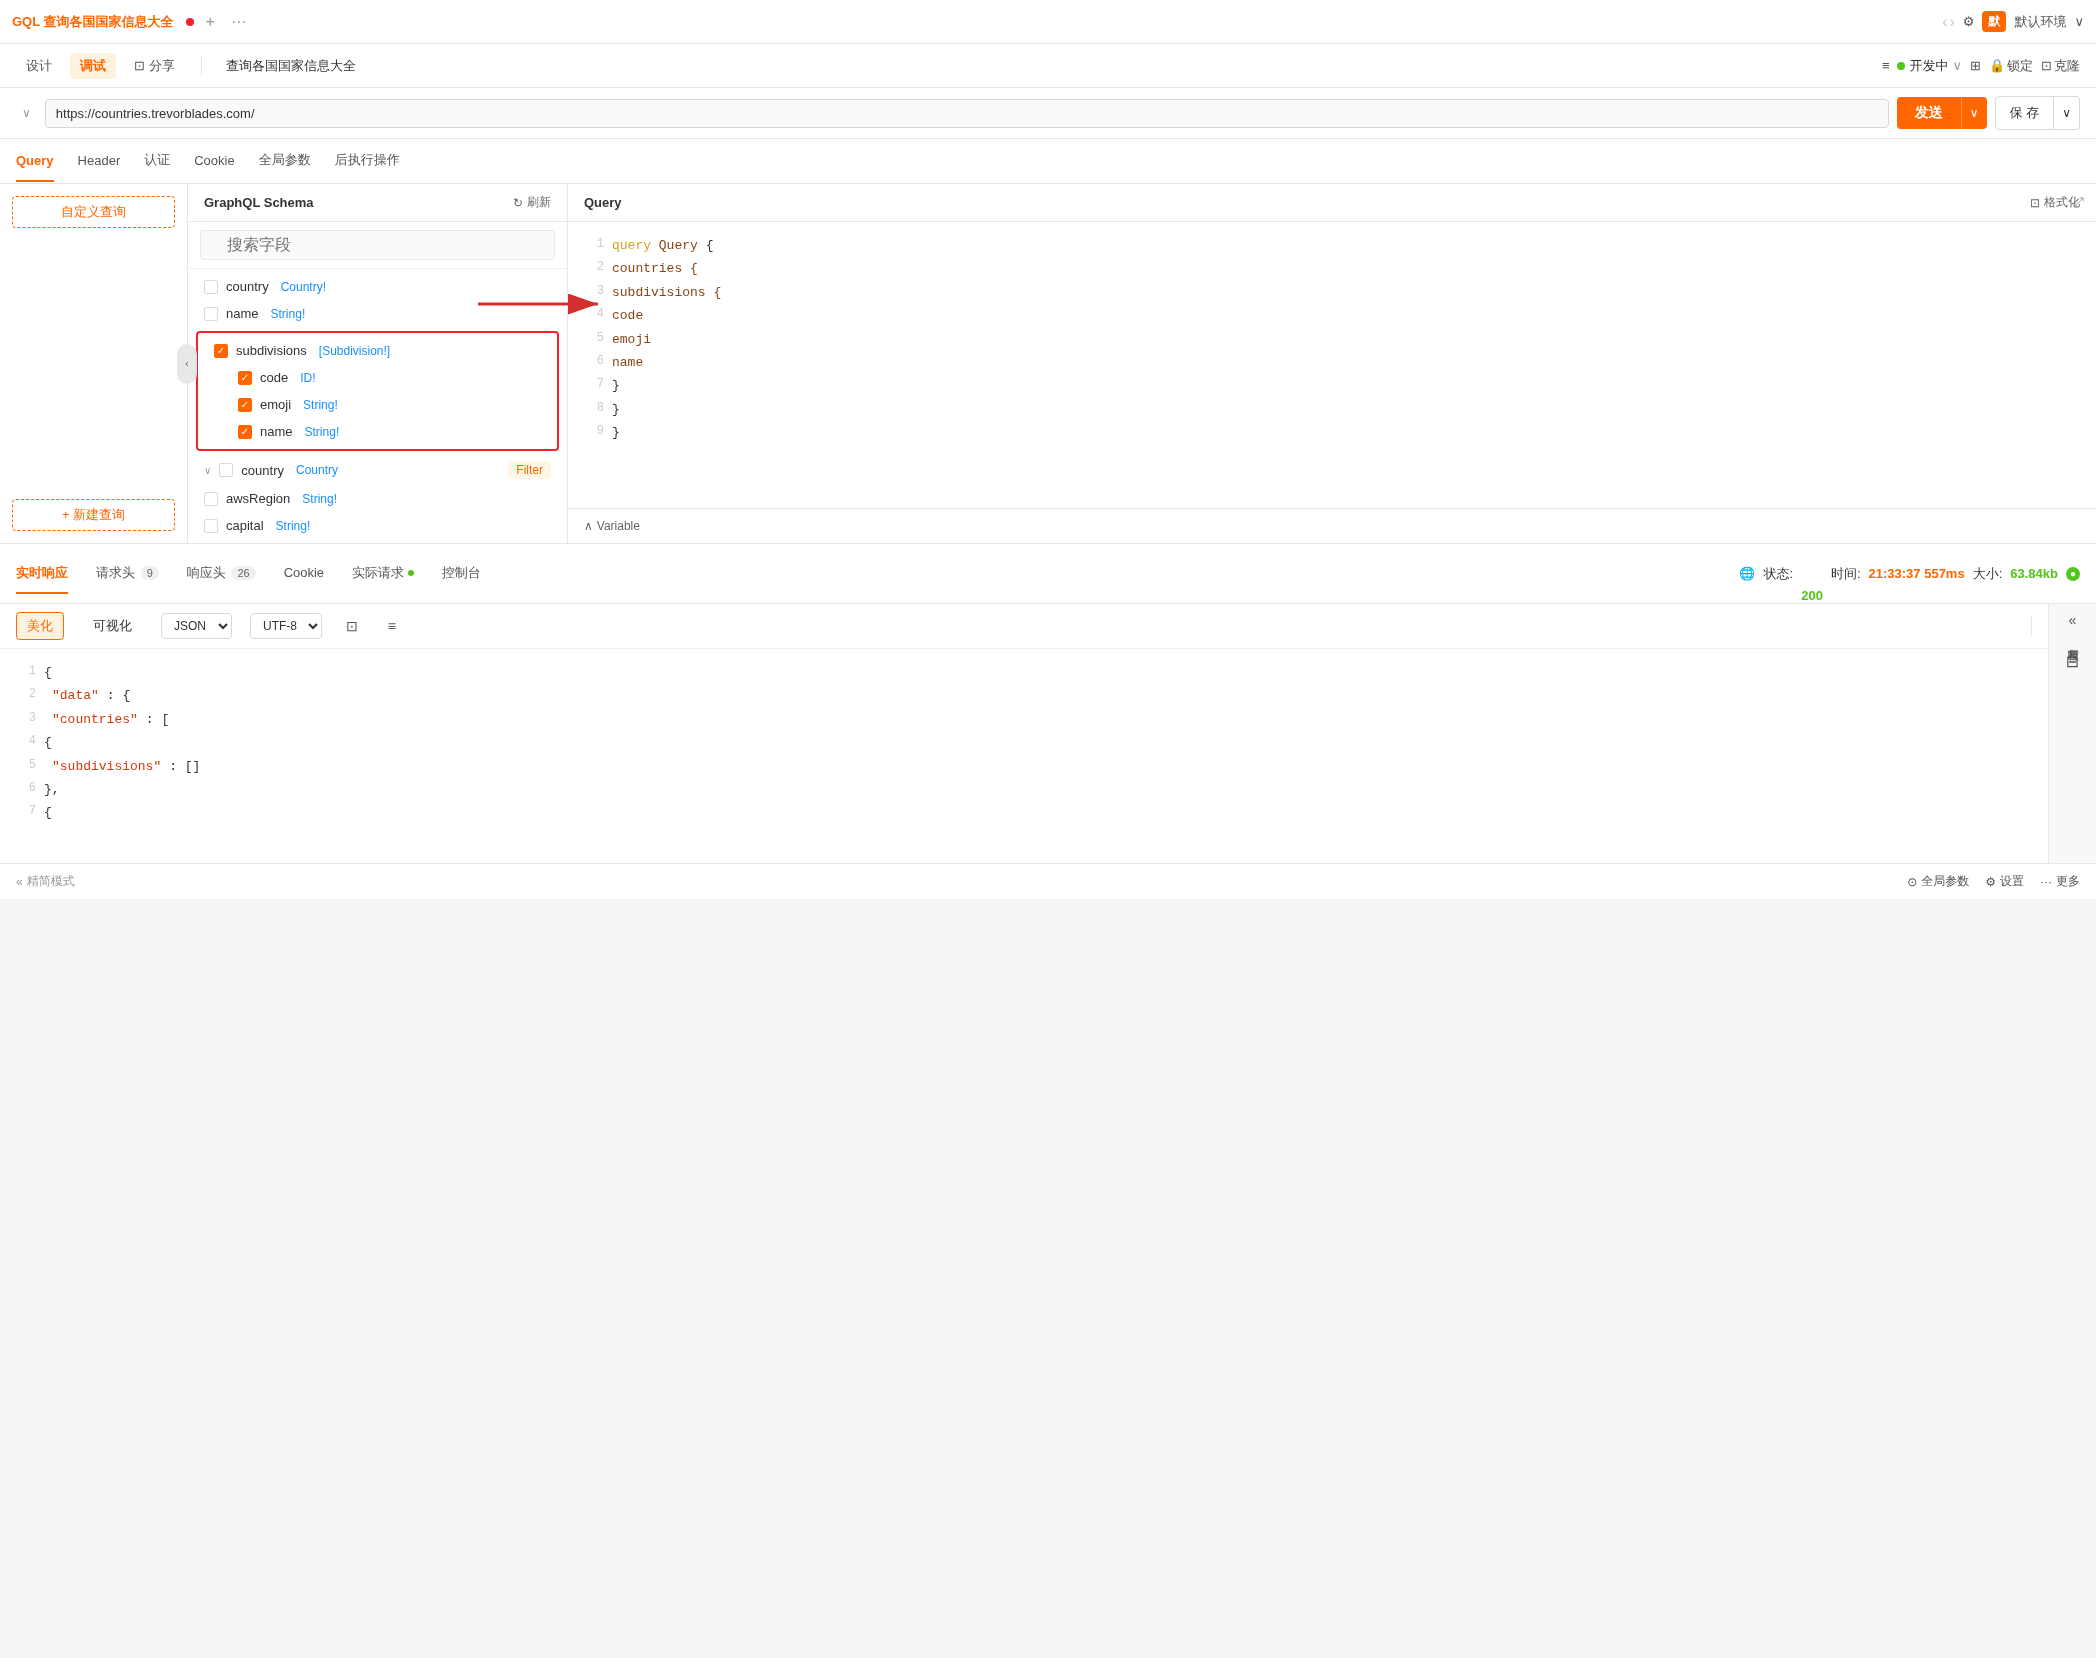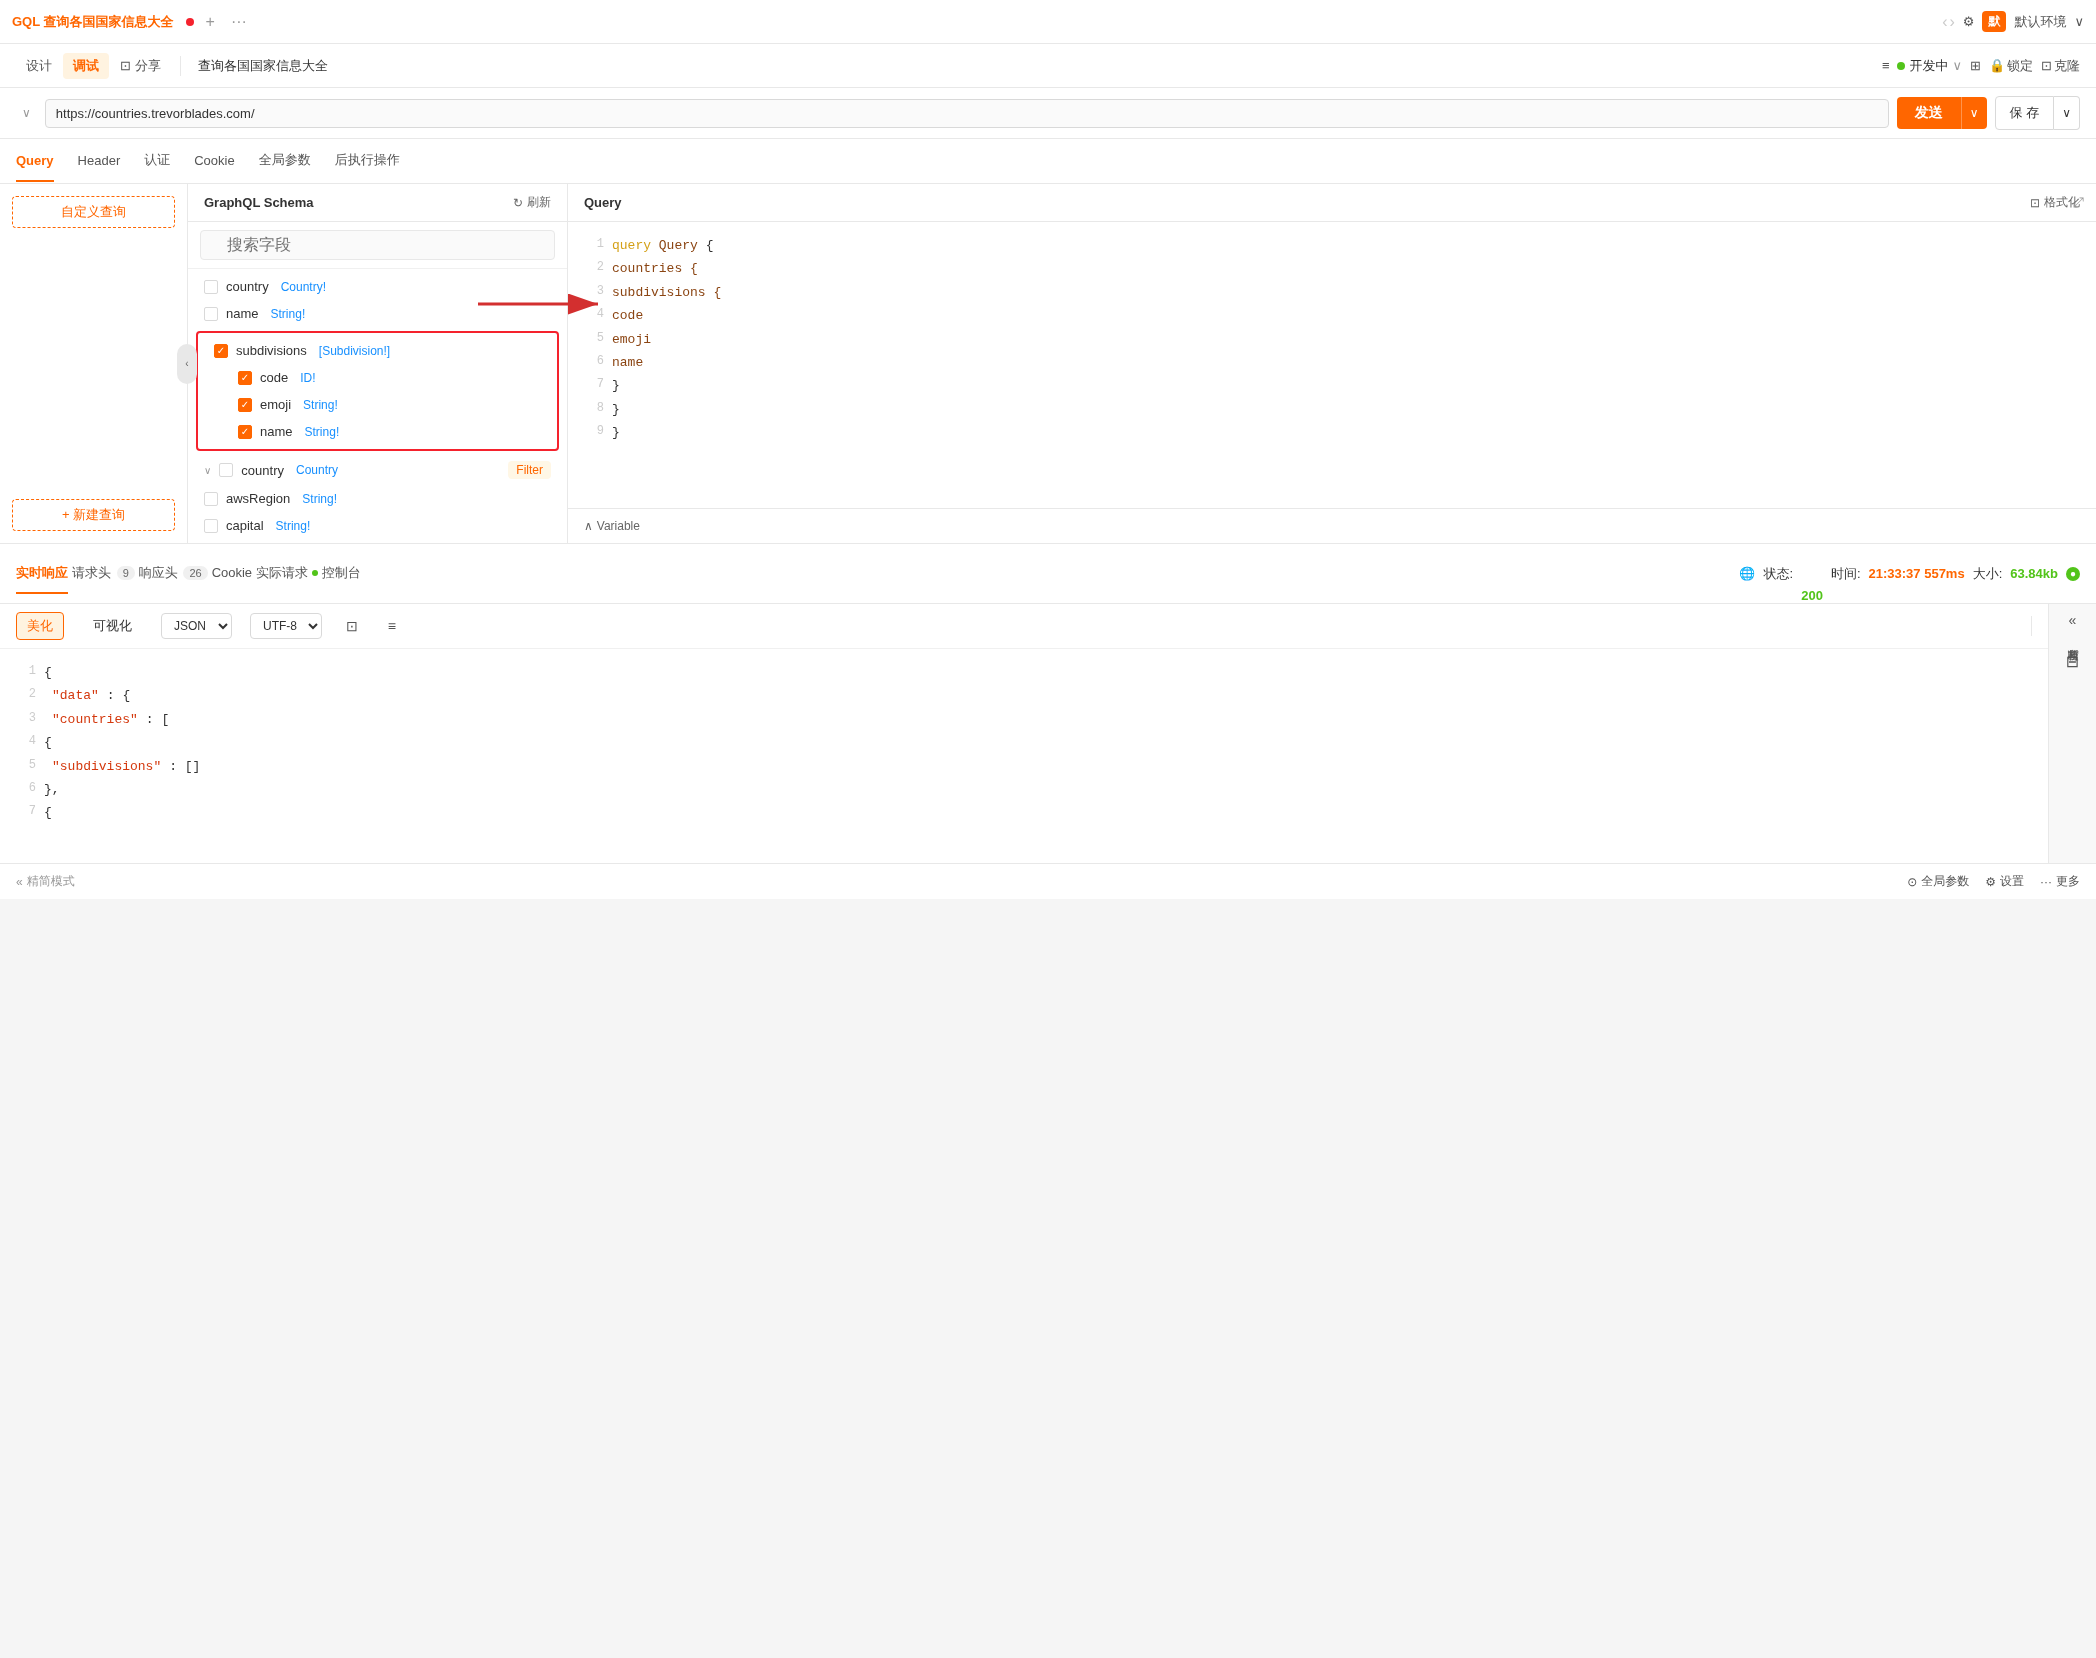--- a/index.html
+++ b/index.html
@@ -8,21 +8,21 @@
     
     .top-bar { display: flex; align-items: center; background: #fff; border-bottom: 1px solid #e8e8e8; padding: 0 12px; height: 44px; gap: 8px; }
     .tab-dot { width: 8px; height: 8px; border-radius: 50%; background: #f5222d; display: inline-block; margin-left: 4px; }
     .top-bar-plus { color: #999; font-size: 16px; cursor: pointer; padding: 0 4px; }
     .top-bar-ellipsis { color: #999; font-size: 16px; cursor: pointer; padding: 0 4px; }
     .top-bar-right { margin-left: auto; display: flex; align-items: center; gap: 8px; color: #555; font-size: 13px; }
     .nav-arrows { display: flex; gap: 2px; }
     .nav-arrow { color: #ccc; font-size: 16px; cursor: pointer; }
 
     
-    .toolbar { display: flex; align-items: center; background: #fff; border-bottom: 1px solid #e8e8e8; padding: 0 16px; height: 44px; gap: 1px; }
+    .toolbar { display: flex; align-items: center; background: #fff; border-bottom: 1px solid #e8e8e8; padding: 0 16px; height: 44px; gap: 8px; }
     .toolbar-btn { padding: 4px 10px; border-radius: 4px; border: none; background: transparent; cursor: pointer; font-size: 13px; color: #555; }
     .toolbar-btn.active { background: #fff3e0; color: #f60; font-weight: 600; }
     .toolbar-divider { width: 1px; height: 20px; background: #e8e8e8; margin: 0 8px; }
     .toolbar-title { font-size: 13px; color: #333; margin-left: 8px; }
     .toolbar-right { margin-left: auto; display: flex; align-items: center; gap: 8px; }
     .status-dot-green { width: 8px; height: 8px; border-radius: 50%; background: #52c41a; display: inline-block; }
 
     
     .url-bar { display: flex; align-items: center; background: #fff; border-bottom: 1px solid #e8e8e8; padding: 8px 16px; gap: 8px; }
     .url-collapse { color: #999; cursor: pointer; font-size: 12px; padding: 2px 6px; }
@@ -71,21 +71,21 @@
     .code-area { flex: 1; padding: 12px 16px; font-family: 'Courier New', monospace; font-size: 13px; line-height: 1.8; overflow: auto; position: relative; }
     .code-line { display: flex; gap: 8px; }
     .line-num { color: #ccc; font-size: 12px; min-width: 20px; text-align: right; }
     .kw-query { color: #d4a017; }
     .kw-field { color: #8b4513; }
     .expand-btn { position: absolute; top: 10px; right: 12px; color: #999; cursor: pointer; font-size: 14px; }
     .variable-panel { border-top: 1px solid #e8e8e8; padding: 10px 16px; display: flex; align-items: center; gap: 4px; color: #666; font-size: 12px; cursor: pointer; }
 
     
     .response-area { background: #fff; border-top: 1px solid #e8e8e8; display: flex; flex-direction: column; height: 320px; }
-    .response-tabs { display: flex; align-items: center; padding: 0 16px; border-bottom: 1px solid #e8e8e8; gap: 4px; }
+    .response-tabs { display: flex; align-items: center; padding: 0 16px; border-bottom: 1px solid #e8e8e8; gap: 28px; }
     .response-tab { padding: 10px 0; font-size: 13px; color: #555; cursor: pointer; border-bottom: 2px solid transparent; }
     .response-tab.active { color: #f60; border-bottom: 2px solid #f60; font-weight: 600; }
     .response-tab-badge { background: #f0f0f0; color: #666; border-radius: 10px; padding: 1px 6px; font-size: 11px; margin-left: 2px; }
     .response-status { margin-left: auto; display: flex; align-items: center; gap: 8px; font-size: 13px; }
     .status-200 { color: #52c41a; font-weight: 600; margin-top: 44px; }
     .status-time { color: #f60; font-weight: 700; }
     .status-size { color: #52c41a; font-weight: 600; }
     .response-toolbar { display: flex; align-items: center; padding: 8px 16px; border-bottom: 1px solid #f0f0f0; gap: 18px; }
     .response-format-btn { padding: 4px 10px; border-radius: 4px; border: 1px solid transparent; font-size: 13px; cursor: pointer; background: transparent; color: #333; }
     .response-format-btn.active { background: #fff3e0; color: #f60; border-color: #f60; }

